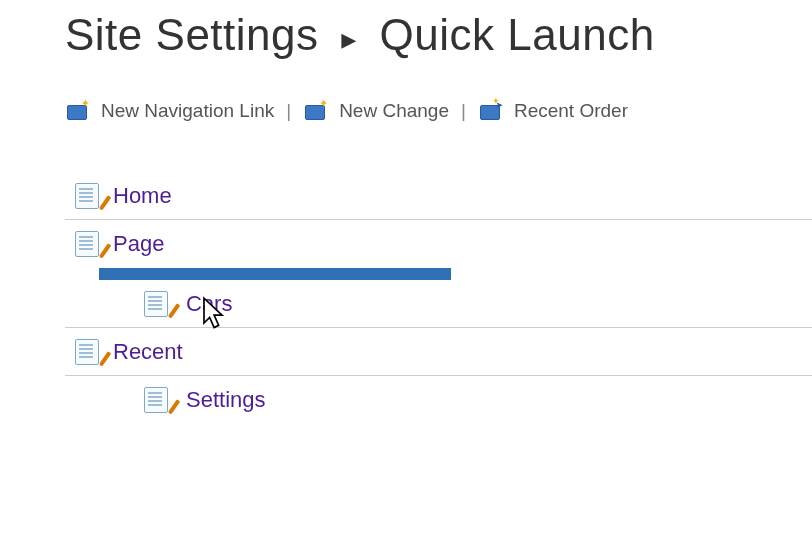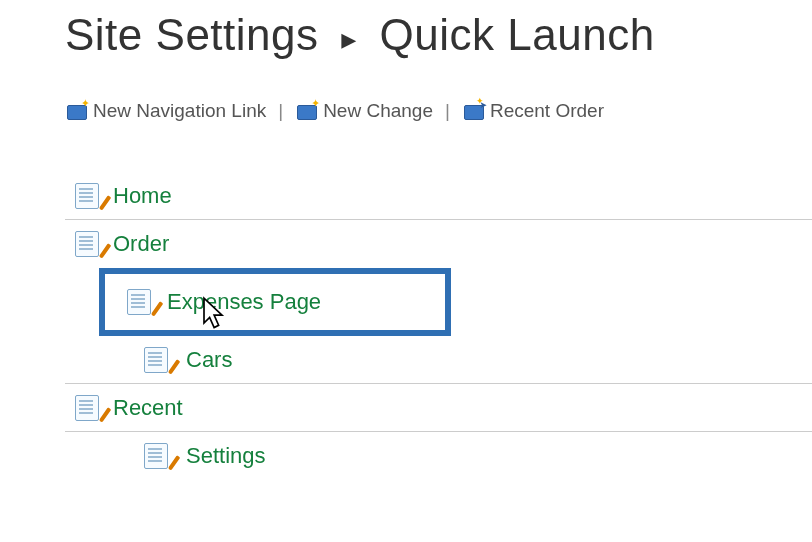--- a/index.html
+++ b/index.html
@@ -34,21 +34,21 @@
       color: #555;
       margin-bottom: 50px;
       display: flex;
       align-items: center;
       gap: 8px;
       flex-wrap: wrap;
     }
     .toolbar .tb-link {
       display: inline-flex;
       align-items: center;
-      gap: 6px;
+      gap: 14px;
       color: #555;
       cursor: pointer;
     }
     .toolbar .sep {
       color: #888;
       margin: 0 4px;
     }
     
     .tb-icon {
       display: inline-block;
@@ -107,21 +107,21 @@
     .nav-row .icon-cell {
       width: 48px;
       display: flex;
       justify-content: center;
     }
     .nav-row.child .icon-cell {
       width: 56px;
     }
     .nav-row .label {
       font-size: 22px;
-      color: #15803d;
+      color: #4c1d95;
     }
     
     .edit-icon {
       width: 28px;
       height: 26px;
       position: relative;
       display: inline-block;
     }
     .edit-icon::before {
       content: "";
@@ -223,32 +223,24 @@
     </span>
     <span class="label">Home</span>
   </div>
 
   <div class="nav-row" style="border-bottom:none;">
     <span class="icon-cell">
       <span class="edit-icon">
           <span class="lines"></span>
         </span>
     </span>
-    <span class="label">Order</span>
+    <span class="label">Page</span>
   </div>
 
   <div class="highlight-box">
-    <div class="nav-row">
-      <span class="icon-cell">
-        <span class="edit-icon">
-            <span class="lines"></span>
-          </span>
-      </span>
-      <span class="label">Expenses Page</span>
-    </div>
     <span class="cursor">
       <svg viewBox="0 0 32 32">
         <path d="M8 2 L8 24 L13 19 L17 28 L21 26 L17 17 L24 17 Z" fill="#fff" stroke="#000" stroke-width="1.5"></path>
       </svg>
     </span>
   </div>
 
   <div class="nav-row child">
     <span class="icon-cell">
       <span class="edit-icon">

